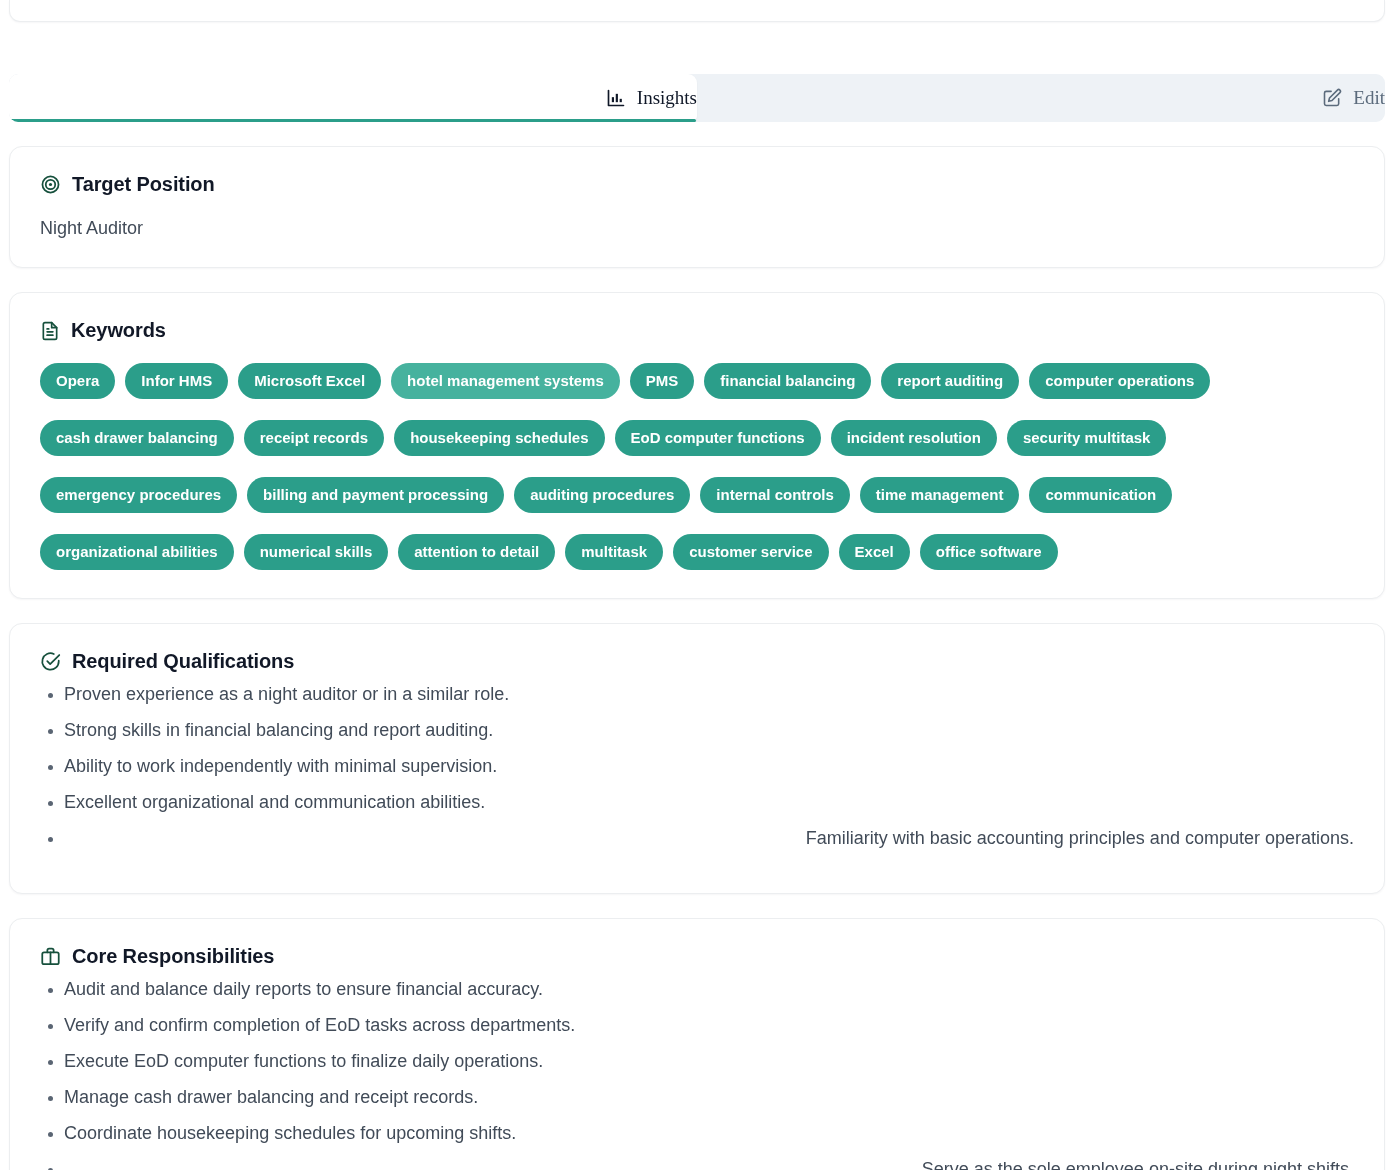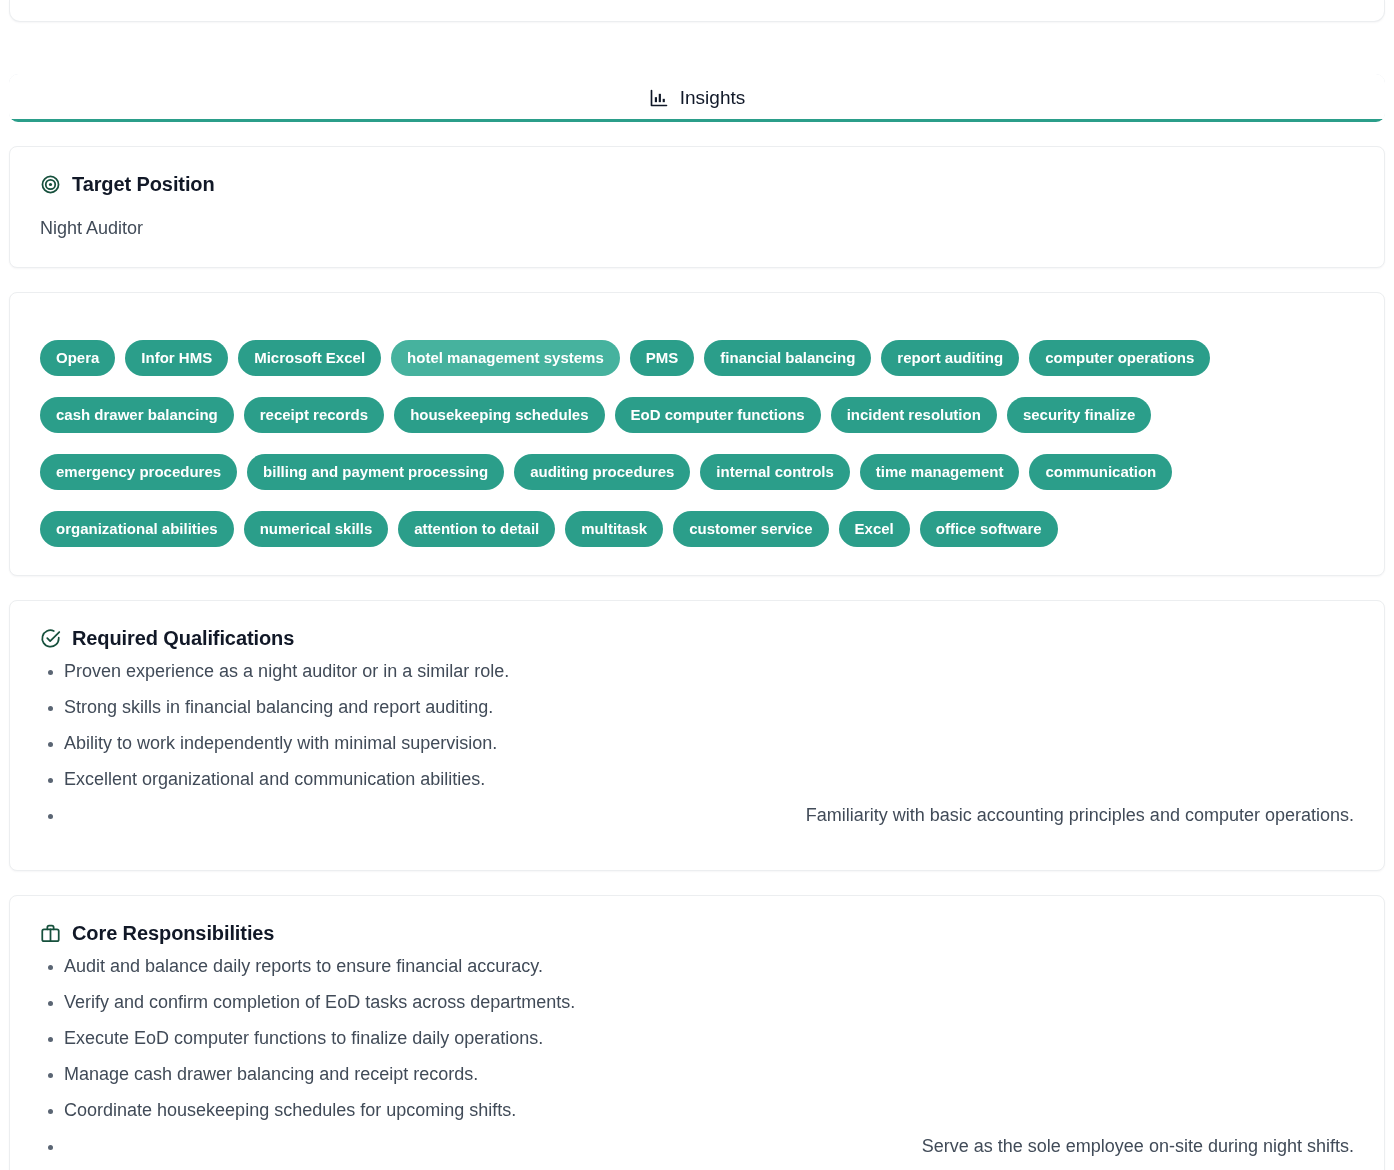--- a/index.html
+++ b/index.html
@@ -38,28 +38,28 @@
     border-radius: 9px;
     display: flex;
     align-items: stretch;
     position: relative;
     overflow: hidden;
   }
   .tab {
     flex: 1 1 50%;
     display: flex;
     align-items: center;
-    justify-content: center;
+    justify-content: flex-end;
     gap: 11px;
     font-size: 19px;
     color: #5b6b7c;
     cursor: pointer;
     background: transparent;
     border: none;
-    font-family: Liberation Sans, sans-serif;
+    font-family: Liberation Serif, serif;
     position: relative;
   }
   .tab.active {
     background: #ffffff;
     border-radius: 9px 9px 6px 6px;
     color: #101828;
     box-shadow: 0 1px 2px rgba(16,24,40,0.05);
   }
   .tab.active::after {
     content: "";
@@ -70,21 +70,21 @@
     border-radius: 2px;
   }
   .tab .tab-icon { display: flex; align-items: center; }
   .tab.active .tab-label { color: #101828; }
 
   
   .card {
     margin-top: 24px;
     background: #ffffff;
     border: 1px solid #eceef0;
-    border-radius: 8px;
+    border-radius: 13px;
     box-shadow: 0 1px 2px rgba(16,24,40,0.04);
     padding: 26px 30px 28px 30px;
   }
 
   .card-head {
     display: flex;
     align-items: center;
     gap: 11px;
     margin-bottom: 4px;
   }
@@ -159,53 +159,74 @@
         <svg width="20" height="20" viewBox="0 0 24 24" fill="none" stroke="#101828" stroke-width="2" stroke-linecap="round" stroke-linejoin="round">
           <path d="M3 3v18h18"></path>
           <rect x="7" y="11" width="2.6" height="6" fill="#101828" stroke="none"></rect>
           <rect x="11.7" y="7" width="2.6" height="10" fill="#101828" stroke="none"></rect>
           <rect x="16.4" y="13" width="2.6" height="4" fill="#101828" stroke="none"></rect>
         </svg>
       </span>
       <span class="tab-label">Insights</span>
     </button>
 
+    <button class="tab">
+      <span class="tab-icon">
+        <svg width="20" height="20" viewBox="0 0 24 24" fill="none" stroke="#5b6b7c" stroke-width="1.9" stroke-linecap="round" stroke-linejoin="round">
+          <path d="M20 13v6a2 2 0 0 1-2 2H5a2 2 0 0 1-2-2V6a2 2 0 0 1 2-2h6"></path>
+          <path d="M18.5 2.5a2.12 2.12 0 0 1 3 3L12 15l-4 1 1-4 9.5-9.5z"></path>
+        </svg>
+      </span>
+      <span class="tab-label">Edit</span>
+    </button>
 
   </div>
 
   <section class="card">
     <div class="card-head">
       <span class="head-icon">
         <svg width="21" height="21" viewBox="0 0 24 24" fill="none" stroke="#16503c" stroke-width="2">
           <circle cx="12" cy="12" r="9.2"></circle>
           <circle cx="12" cy="12" r="5.4"></circle>
           <circle cx="12" cy="12" r="1.8" fill="#16503c" stroke="none"></circle>
         </svg>
       </span>
       <h2 class="card-title">Target Position</h2>
     </div>
     <div class="card-body-text">Night Auditor</div>
   </section>
 
   <section class="card">
+    <div class="card-head">
+      <span class="head-icon">
+        <svg width="20" height="20" viewBox="0 0 24 24" fill="none" stroke="#16503c" stroke-width="2" stroke-linecap="round" stroke-linejoin="round">
+          <path d="M14 2H6a2 2 0 0 0-2 2v16a2 2 0 0 0 2 2h12a2 2 0 0 0 2-2V8z"></path>
+          <path d="M14 2v6h6"></path>
+          <path d="M8.5 13h7"></path>
+          <path d="M8.5 17h7"></path>
+          <path d="M8.5 9.5h2"></path>
+        </svg>
+      </span>
+      <h2 class="card-title">Keywords</h2>
+    </div>
     <div class="pill-wrap" id="keyword-pill-list">
         <button class="pill">Opera</button>
         <button class="pill">Infor HMS</button>
         <button class="pill">Microsoft Excel</button>
         <button class="pill hovered">hotel management systems</button>
         <button class="pill">PMS</button>
         <button class="pill">financial balancing</button>
         <button class="pill">report auditing</button>
         <button class="pill">computer operations</button>
         <button class="pill">cash drawer balancing</button>
         <button class="pill">receipt records</button>
         <button class="pill">housekeeping schedules</button>
         <button class="pill">EoD computer functions</button>
         <button class="pill">incident resolution</button>
-        <button class="pill">security finalize</button>
+        <button class="pill">security multitask</button>
         <button class="pill">emergency procedures</button>
         <button class="pill">billing and payment processing</button>
         <button class="pill">auditing procedures</button>
         <button class="pill">internal controls</button>
         <button class="pill">time management</button>
         <button class="pill">communication</button>
         <button class="pill">organizational abilities</button>
         <button class="pill">numerical skills</button>
         <button class="pill">attention to detail</button>
         <button class="pill">multitask</button>

